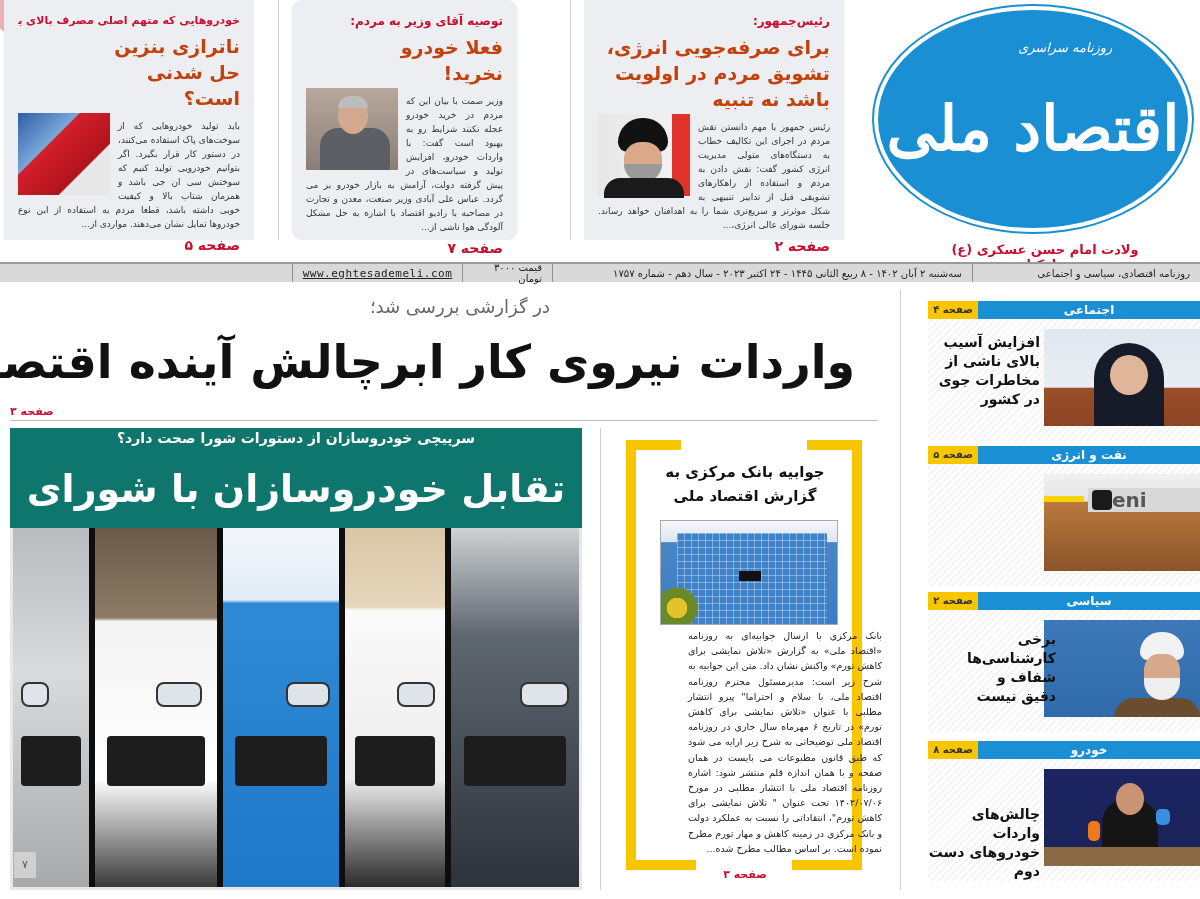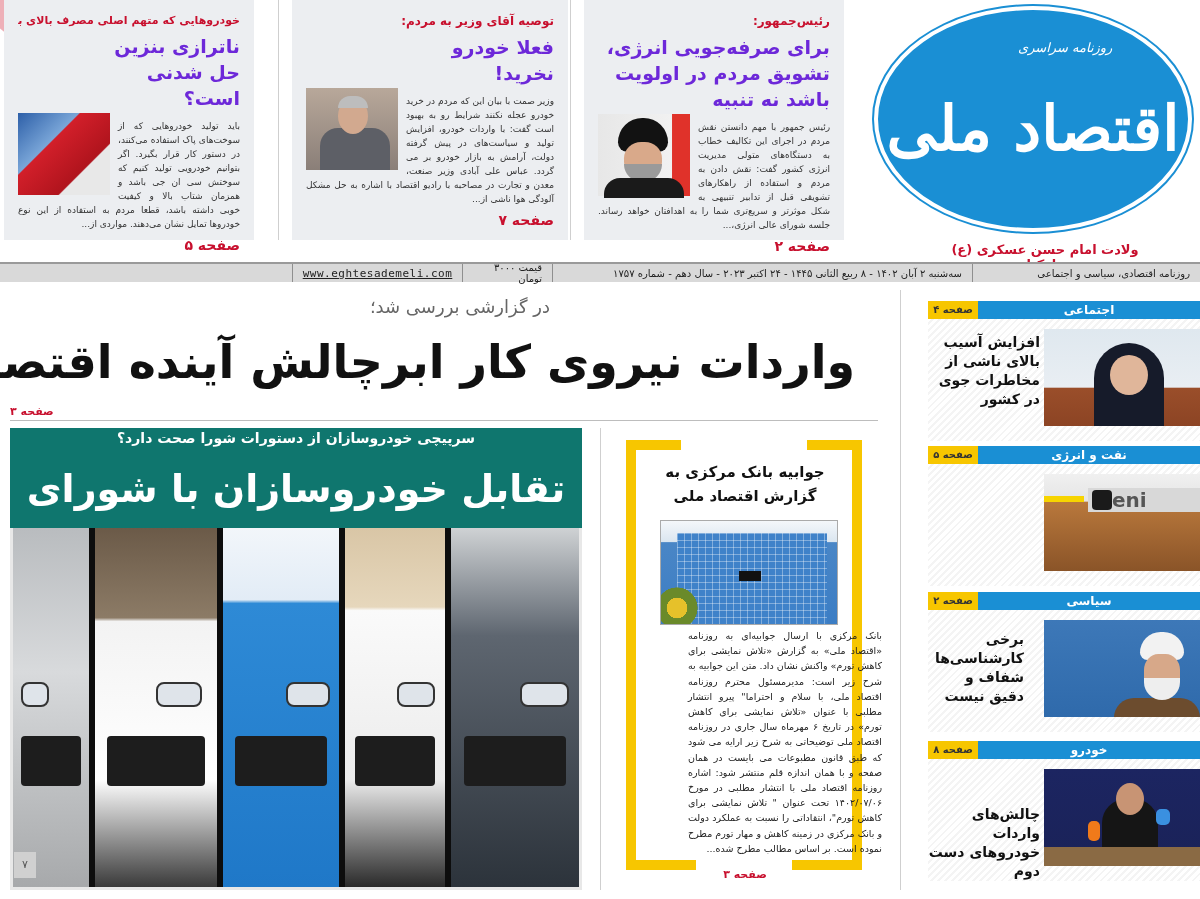--- a/index.html
+++ b/index.html
@@ -2,21 +2,21 @@
 <html><head>
 <meta charset="utf-8">
 <style>
   * { box-sizing: border-box; margin: 0; padding: 0; }
   html, body { width: 1200px; height: 899px; overflow: hidden; background: #ffffff; }
   body { font-family: "DejaVu Sans", "Liberation Sans", sans-serif; position: relative; direction: rtl; color: #111; }
 
   
   .teaser { position: absolute; top: 0; height: 240px; background: #eceef1; padding: 14px 14px 10px 14px; }
   .teaser .kicker { color: #c8102e; font-size: 12px; font-weight: bold; text-align: right; }
-  .teaser .headline { font-size: 19px; font-weight: bold; line-height: 26px; margin-top: 6px; text-align: right; color: #6d28d9; }
+  .teaser .headline { font-size: 19px; font-weight: bold; line-height: 26px; margin-top: 6px; text-align: right; color: #c2410c; }
   .teaser .body { font-size: 10px; line-height: 16px; color: #333; text-align: justify; margin-top: 8px; }
   .teaser .photo { float: left; width: 92px; height: 82px; margin: 2px 8px 2px 0; }
   .teaser .page { color: #c8102e; font-size: 14px; font-weight: bold; margin-top: 6px; clear: both; }
 
   
   .logo-oval { position: absolute; left: 874px; top: 6px; width: 318px; height: 226px; border-radius: 50%; background: #1a8fd4; border: 4px solid #ffffff; box-shadow: 0 0 0 2px #1a8fd4; overflow: hidden; }
   .logo-sub { position: absolute; top: 30px; left: 140px; color: #fff; font-size: 13px; font-style: italic; }
   .logo-main { position: absolute; top: 54px; left: 0; width: 100%; text-align: center; color: #fff; font-size: 62px; font-weight: bold; font-family: "DejaVu Serif", serif; line-height: 130px; }
   .occasion { position: absolute; left: 940px; top: 242px; width: 210px; text-align: center; color: #c8102e; font-size: 13px; font-weight: bold; }
 
@@ -121,21 +121,21 @@
       <div class="face"></div>
       <div class="beard"></div>
       <div class="robe"></div>
     </div>
   <div class="body" style="font-size:9px;line-height:14px;">رئیس جمهور با مهم دانستن نقش مردم در اجرای این تکالیف خطاب به دستگاه‌های متولی مدیریت انرژی کشور گفت: نقش دادن به مردم و استفاده از راهکارهای تشویقی قبل از تدابیر تنبیهی به شکل موثرتر و سریع‌تری شما را به اهدافتان خواهد رساند. جلسه شورای عالی انرژی،...</div>
   <div class="page">صفحه ۲</div>
 </div>
 
 <div class="vline" style="left:570px; top:0; height:240px;"></div>
 
-<div class="teaser" style="left:292px; width:276px;">
+<div class="teaser" style="left:292px; width:225px;border-radius:9px;">
   <div class="kicker">توصیه آقای وزیر به مردم:</div>
   <div class="headline" style="width:140px;margin-right:0;margin-left:auto;">فعلا خودرو نخرید!</div>
   <div class="photo ph-minister">
       <div class="suit"></div>
       <div class="face"></div>
       <div class="hair"></div>
     </div>
   <div class="body" style="font-size:9px;line-height:14px;">وزیر صمت با بیان این که مردم در خرید خودرو عجله نکنند شرایط رو به بهبود است گفت: با واردات خودرو، افزایش تولید و سیاست‌های در پیش گرفته دولت، آرامش به بازار خودرو بر می گردد. عباس علی آبادی وزیر صنعت، معدن و تجارت در مصاحبه با رادیو اقتصاد با اشاره به حل مشکل آلودگی هوا ناشی از...</div>
   <div class="page">صفحه ۷</div>
 </div>
@@ -246,21 +246,21 @@
   <div class="side-head">
     <div class="side-page">صفحه ۲</div>
     <div class="side-cat">سیاسی</div>
   </div>
   <div class="side-photo ph-cleric">
       <div class="robe"></div>
       <div class="turban"></div>
       <div class="face"></div>
       <div class="beard"></div>
     </div>
-  <div class="side-text" style="top:38px;width:80px;left:16px;">برخی کارشناسی‌ها شفاف و دقیق نیست</div>
+  <div class="side-text" style="top:38px;width:80px;left:48px;">برخی کارشناسی‌ها شفاف و دقیق نیست</div>
 </div>
 
 <div class="side-block" style="top:741px;">
   <div class="side-head">
     <div class="side-page">صفحه ۸</div>
     <div class="side-cat">خودرو</div>
   </div>
   <div class="side-photo ph-speaker">
       <div class="body"></div>
       <div class="face"></div>

